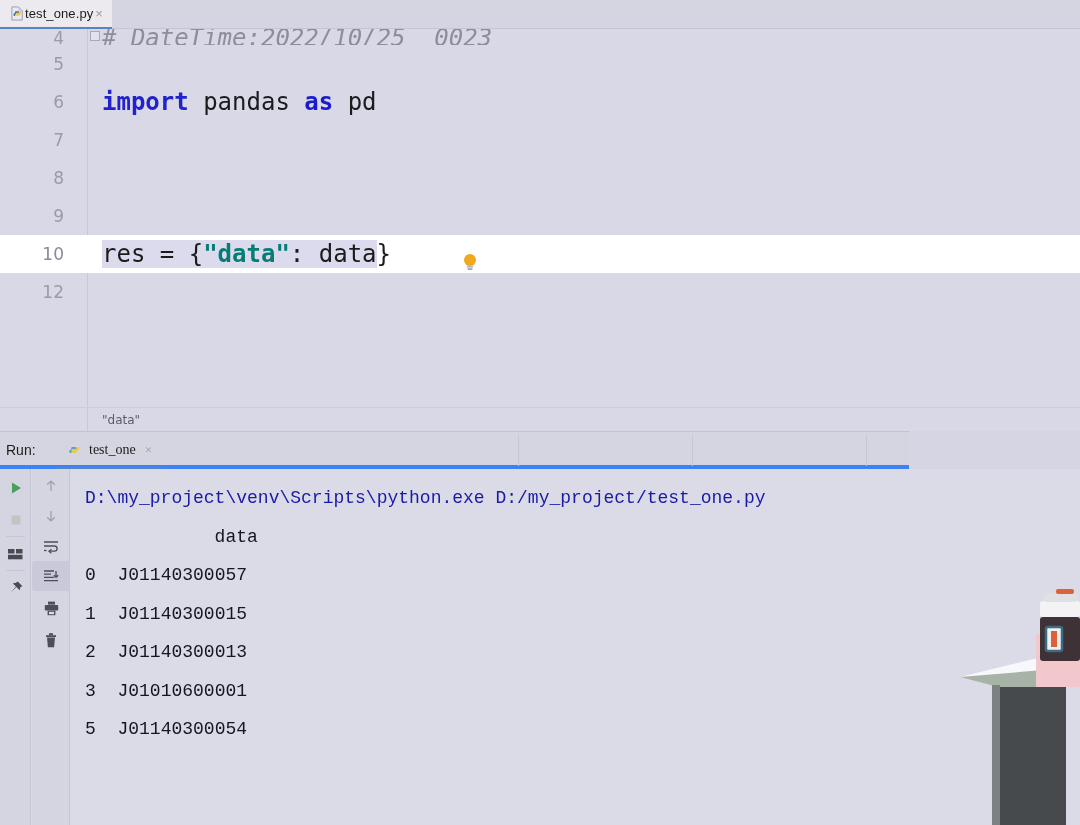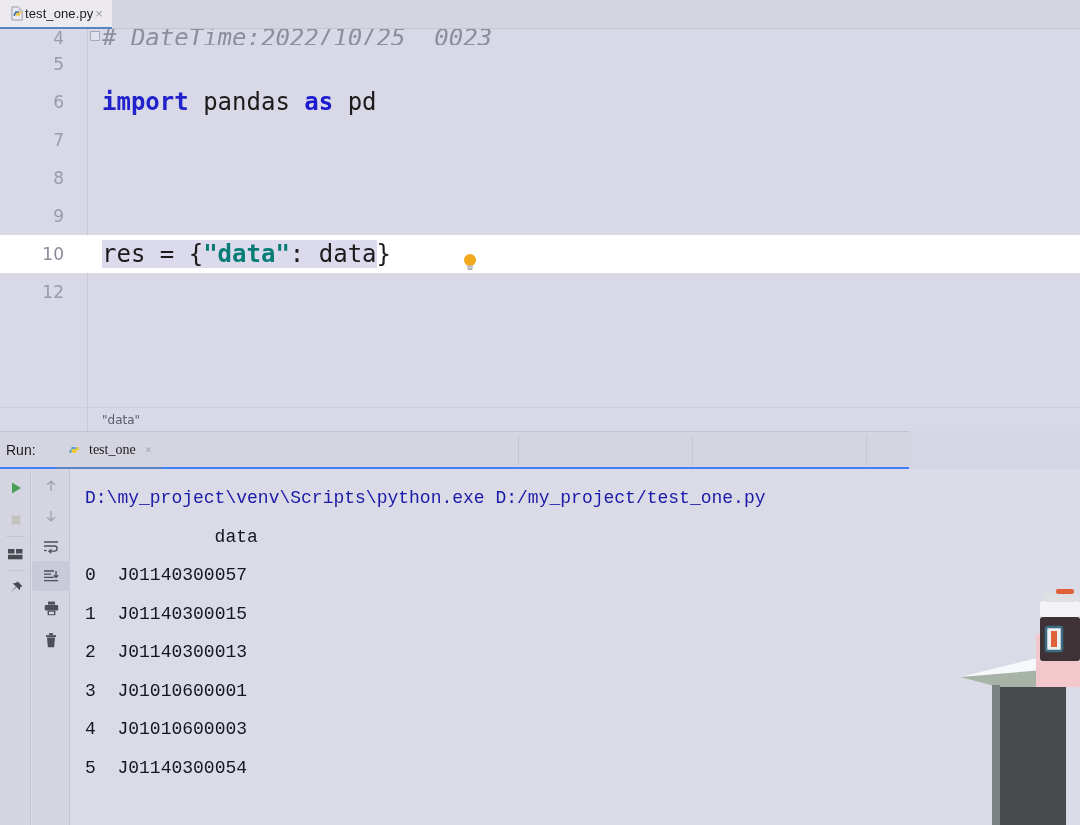--- a/index.html
+++ b/index.html
@@ -97,21 +97,21 @@
   .breadcrumb .bc-text {
     padding-left: 14px; font-size: 12px; color: #5c5c6a;
     font-family: "DejaVu Sans", sans-serif;
   }
 
   
   .run-header {
     position: absolute; top: 431px; left: 0; width: 909px; height: 38px;
     background: #d5d5e2;
     border-top: 1px solid #c2c2d0;
-    border-bottom: 2px solid #3b82f6;
+    border-bottom: 4px solid #3b82f6;
   }
   .run-label {
     position: absolute; left: 6px; top: 10px;
     font-size: 14px; color: #1c1c1c;
     font-family: "Liberation Sans", sans-serif;
   }
   .run-tab {
     position: absolute; left: 56px; top: 0; height: 37px;
     display: flex; align-items: center; gap: 7px; padding: 0 10px;
     border-bottom: 2px solid #5884c4;
@@ -328,21 +328,20 @@
       </div>
     </div>
 
     <div class="console">
       <div class="cline cmd">D:\my_project\venv\Scripts\python.exe D:/my_project/test_one.py</div>
       <div class="cline">            data</div>
       <div class="cline"><span>0</span>  <span>J01140300057</span></div>
       <div class="cline"><span>1</span>  <span>J01140300015</span></div>
       <div class="cline"><span>2</span>  <span>J01140300013</span></div>
       <div class="cline"><span>3</span>  <span>J01010600001</span></div>
-      <div class="cline"><span>4</span>  <span>J01010600003</span></div>
       <div class="cline"><span>5</span>  <span>J01140300054</span></div>
       <div class="cline"></div>
 
     </div>
 
     <svg class="artwork" viewBox="0 0 140 290">
       <path d="M20 142 L110 120 L140 120 L140 152 L58 152 Z" fill="#f7f8fb"></path>
       <path d="M20 142 L140 132 L140 152 L58 152 Z" fill="#a8b3a8"></path>
       <path d="M20 142 L58 152 L58 290 L20 290 Z" fill="none"></path>
       <rect x="58" y="152" width="68" height="138" fill="#474a4c"></rect>

